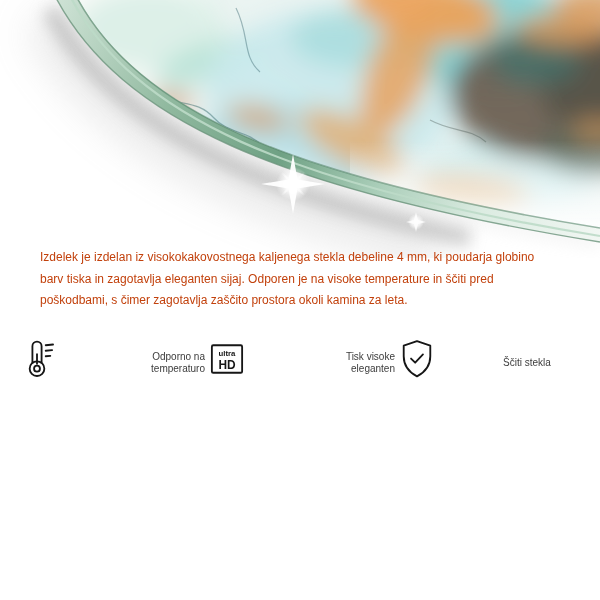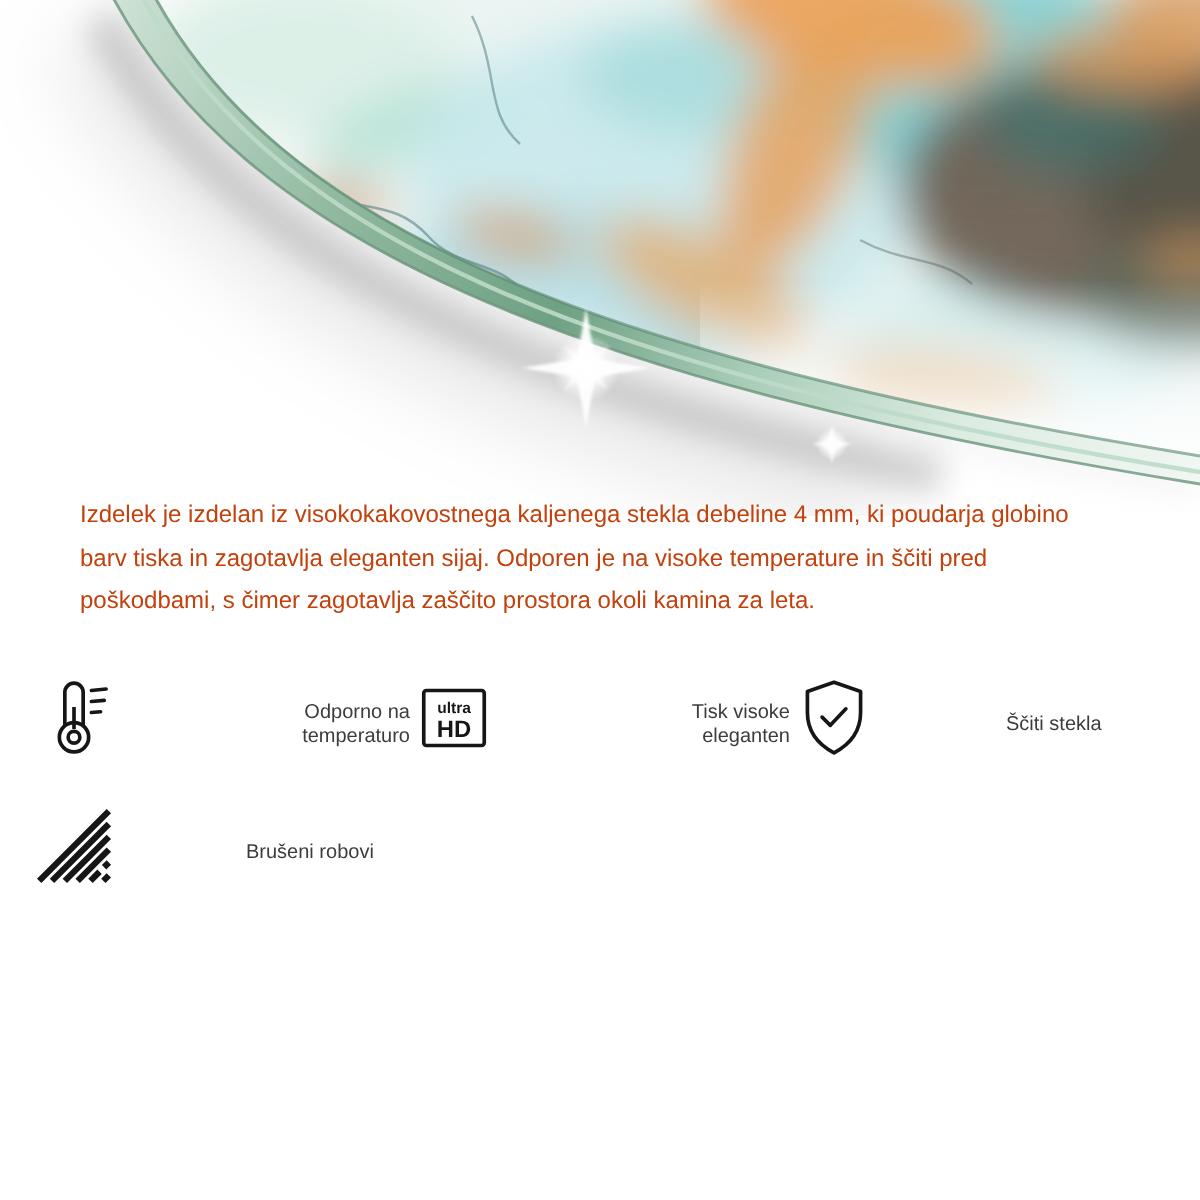--- a/index.html
+++ b/index.html
@@ -154,31 +154,16 @@
       <span class="ficon">
         <svg width="44" height="44" viewBox="0 0 48 48">
           <path class="ic" d="M24 4.5 L38.5 9.5 V21 C38.5 31.5 32.5 38.5 24 43 C15.5 38.5 9.5 31.5 9.5 21 V9.5 Z" stroke-width="2.2" stroke-linejoin="round"></path>
           <path class="ic" d="M17.5 23.5 L22 28 L30.5 19" stroke-width="2.2" stroke-linecap="round" stroke-linejoin="round"></path>
         </svg>
       </span>
       <div class="flabel">Ščiti stekla</div>
     </div>
 
 
-    <div class="feature">
-      <span class="ficon">
-        <svg width="44" height="44" viewBox="0 0 48 48">
-          <g stroke="#161616" stroke-width="3.4">
-            <line x1="5" y1="43" x2="43" y2="5"></line>
-            <line x1="12" y1="43" x2="43" y2="12"></line>
-            <line x1="19" y1="43" x2="43" y2="19"></line>
-            <line x1="26" y1="43" x2="43" y2="26"></line>
-            <line x1="33" y1="43" x2="43" y2="33" stroke-dasharray="7 3.5"></line>
-            <line x1="40" y1="43" x2="43" y2="40"></line>
-          </g>
-        </svg>
-      </span>
-      <div class="flabel">Brušeni robovi</div>
-    </div>
 
 
   </div>
 </div>
 
 </body></html>

